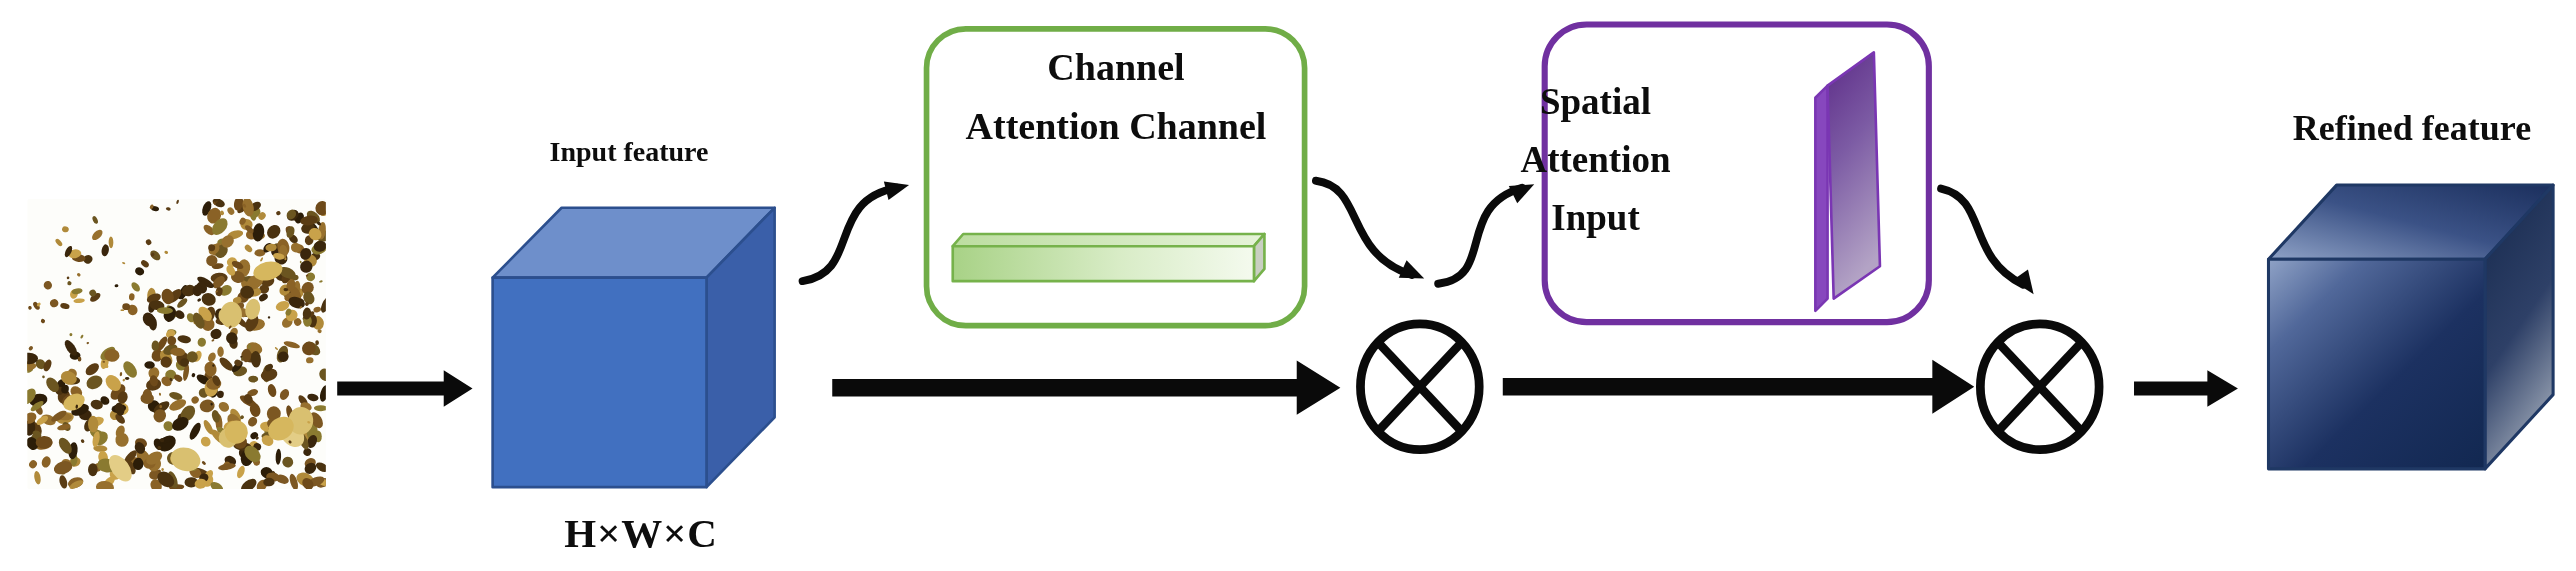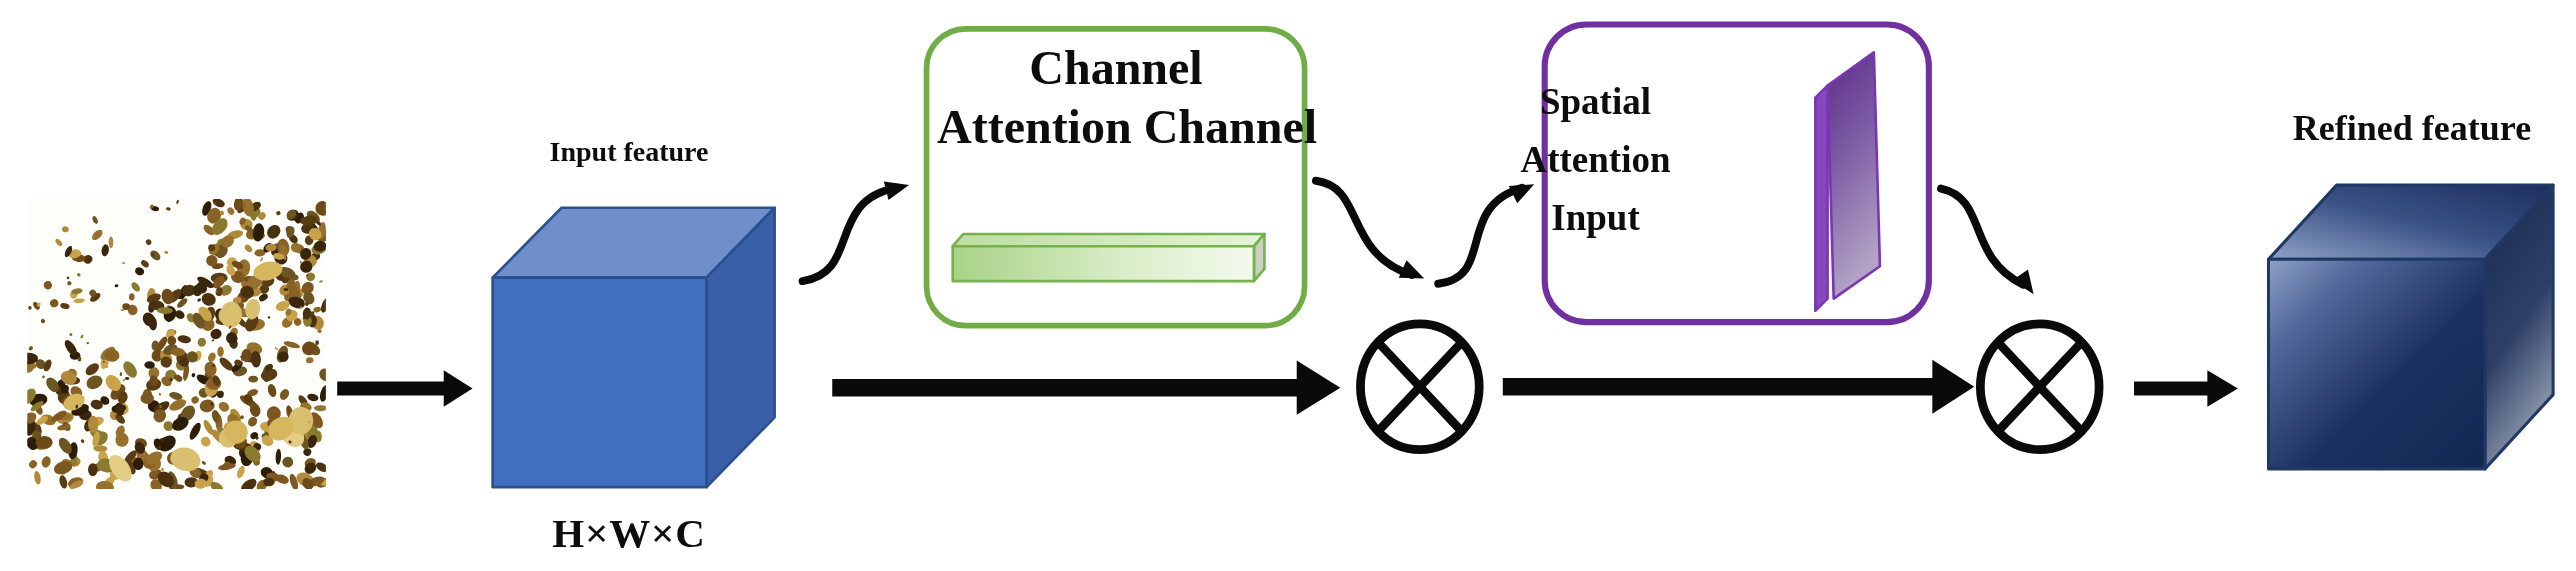--- a/index.html
+++ b/index.html
@@ -3,22 +3,22 @@
 <meta charset="utf-8">
 <style>
   html,body{margin:0;padding:0;background:#ffffff;}
   .canvas{
     position:relative;width:2576px;height:571px;background:#ffffff;
     font-family:"Liberation Serif","DejaVu Serif",serif;overflow:hidden;
   }
   .canvas > svg{position:absolute;left:0;top:0;}
   .label{position:absolute;font-weight:bold;color:#0d0d0d;text-align:center;white-space:nowrap;}
   .lbl-input   {left:463px; top:136px; width:332px; font-size:28px;}
-  .lbl-dims    {left:463px; top:509px; width:332px; font-size:41px; letter-spacing:0.9px;}
-  .lbl-channel {left:937px;top:38px;  width:358px; font-size:48px; line-height:59px;}
+  .lbl-dims    {left:475px; top:509px; width:332px; font-size:41px; letter-spacing:0.9px;}
+  .lbl-channel {left:937px;top:38px;  width:358px; font-size:38px; line-height:59px;}
   .lbl-spatial {left:1468px;top:73px;  width:255px; font-size:37px; line-height:58px;}
   .lbl-refined {left:2246px;top:107px; width:332px; font-size:36px;}
   .box-outline{fill:#ffffff;}
   .channel-stroke{stroke:var(--green,#70AD47);}
   .purple-stroke{stroke:var(--purple,#7030A0);}
   .flow{fill:#0a0a0a;}
   .curve{fill:none;stroke:#0a0a0a;stroke-width:9;stroke-linecap:round;}
   .xcirc{fill:#ffffff;stroke:#0a0a0a;stroke-width:10;}
   .xline{stroke:#0a0a0a;stroke-width:10;stroke-linecap:butt;}
 </style>

